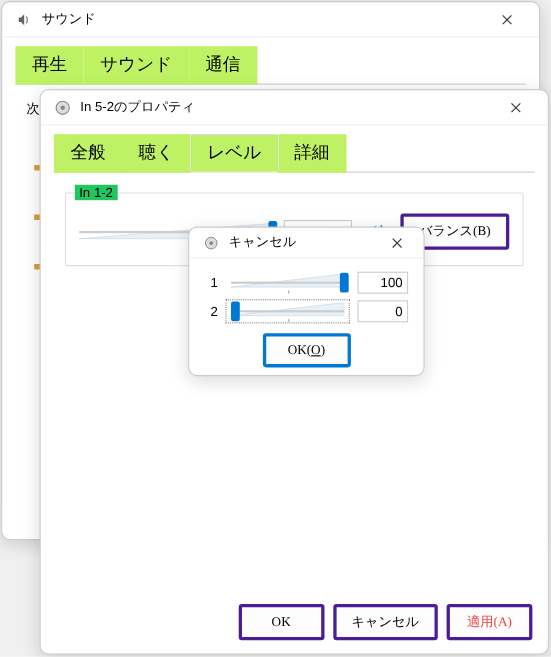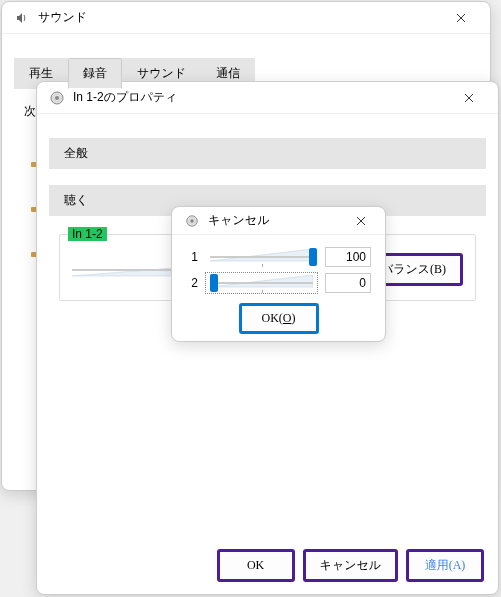--- a/index.html
+++ b/index.html
@@ -60,26 +60,25 @@
       width: 490px;
       height: 490px;
     }
     .tabs {
       display: flex;
       padding: 8px 12px 0 12px;
       gap: 0;
     }
     .tab {
       padding: 6px 14px;
-      font-size: 12px;
+      font-size: 16px;
       cursor: pointer;
       border: 1px solid transparent;
-      background: #e5e5e5;
+      background: #bef264;
       position: relative;
-      margin-top: 16px;
     }
     .tab.active {
       border: 1px solid #ccc;
       border-bottom: 1px solid #fff;
       border-radius: 2px 2px 0 0;
       z-index: 2;
     }
     .tab-content-border {
       border-top: 1px solid #ccc;
       margin: -1px 12px 0 12px;
@@ -178,21 +177,21 @@
       border-radius: 3px;
       padding: 5px 14px;
       font-size: 12px;
       cursor: pointer;
       font-family: Liberation Serif, serif;
     }
     .btn.default {
       border-color: #0078d4;
     }
     .btn.disabled {
-      color: #3b82f6;
+      color: #ef4444;
       cursor: default;
     }
     .button-row {
       position: absolute;
       bottom: 12px;
       right: 14px;
       display: flex;
       gap: 8px;
     }
     .button-row .btn {
@@ -271,21 +270,20 @@
     </span>
     <span class="title">サウンド</span>
     <div class="close-btn">
       <svg width="10" height="10" viewBox="0 0 10 10">
           <path d="M1 1l8 8M9 1l-8 8" stroke="currentColor" stroke-width="1"></path>
         </svg>
     </div>
   </div>
   <div class="tabs">
     <div class="tab">再生</div>
-    <div class="tab active">録音</div>
     <div class="tab">サウンド</div>
     <div class="tab">通信</div>
   </div>
   <div class="tab-content-border"></div>
   <div class="sound-content">
     <span>次</span>
     <div style="margin-top:30px; margin-left:6px;">
       <svg class="device-icon-stub" viewBox="0 0 14 12">
           <rect x="1" y="4" width="10" height="5" rx="1" fill="#d4a04a"></rect>
           <rect x="11" y="5" width="2" height="3" fill="#888"></rect>
@@ -305,31 +303,33 @@
 </div>
 
 <div class="window props-win">
   <div class="titlebar">
     <span class="icon">
       <svg width="16" height="16" viewBox="0 0 16 16">
           <circle cx="8" cy="8" r="6" fill="#ddd" stroke="#888"></circle>
           <circle cx="8" cy="8" r="2" fill="#888"></circle>
         </svg>
     </span>
-    <span class="title">In 1-2のプロパティ</span>
+    <span class="title">In 5-2のプロパティ</span>
     <div class="close-btn">
       <svg width="10" height="10" viewBox="0 0 10 10">
           <path d="M1 1l8 8M9 1l-8 8" stroke="currentColor" stroke-width="1"></path>
         </svg>
     </div>
   </div>
   <div class="props-content">
-    <div class="tabs" style="padding:0;flex-direction:column;">
+    <div class="tabs" style="padding:0;">
       <div class="tab">全般</div>
       <div class="tab">聴く</div>
+      <div class="tab active">レベル</div>
+      <div class="tab">詳細</div>
     </div>
     <div class="tab-content-border" style="margin:-1px 0 0 0;"></div>
 
     <div class="group-box">
       <span class="legend">In 1-2</span>
       <div class="slider-row">
         <div class="slider-track">
           <svg class="track-triangle" viewBox="0 0 180 16" preserveAspectRatio="none" style="width:100%;">
             <polygon points="0,14 180,0 180,14" fill="#e8f0f8" stroke="#c0d0e0" stroke-width="0.5"></polygon>
           </svg>

